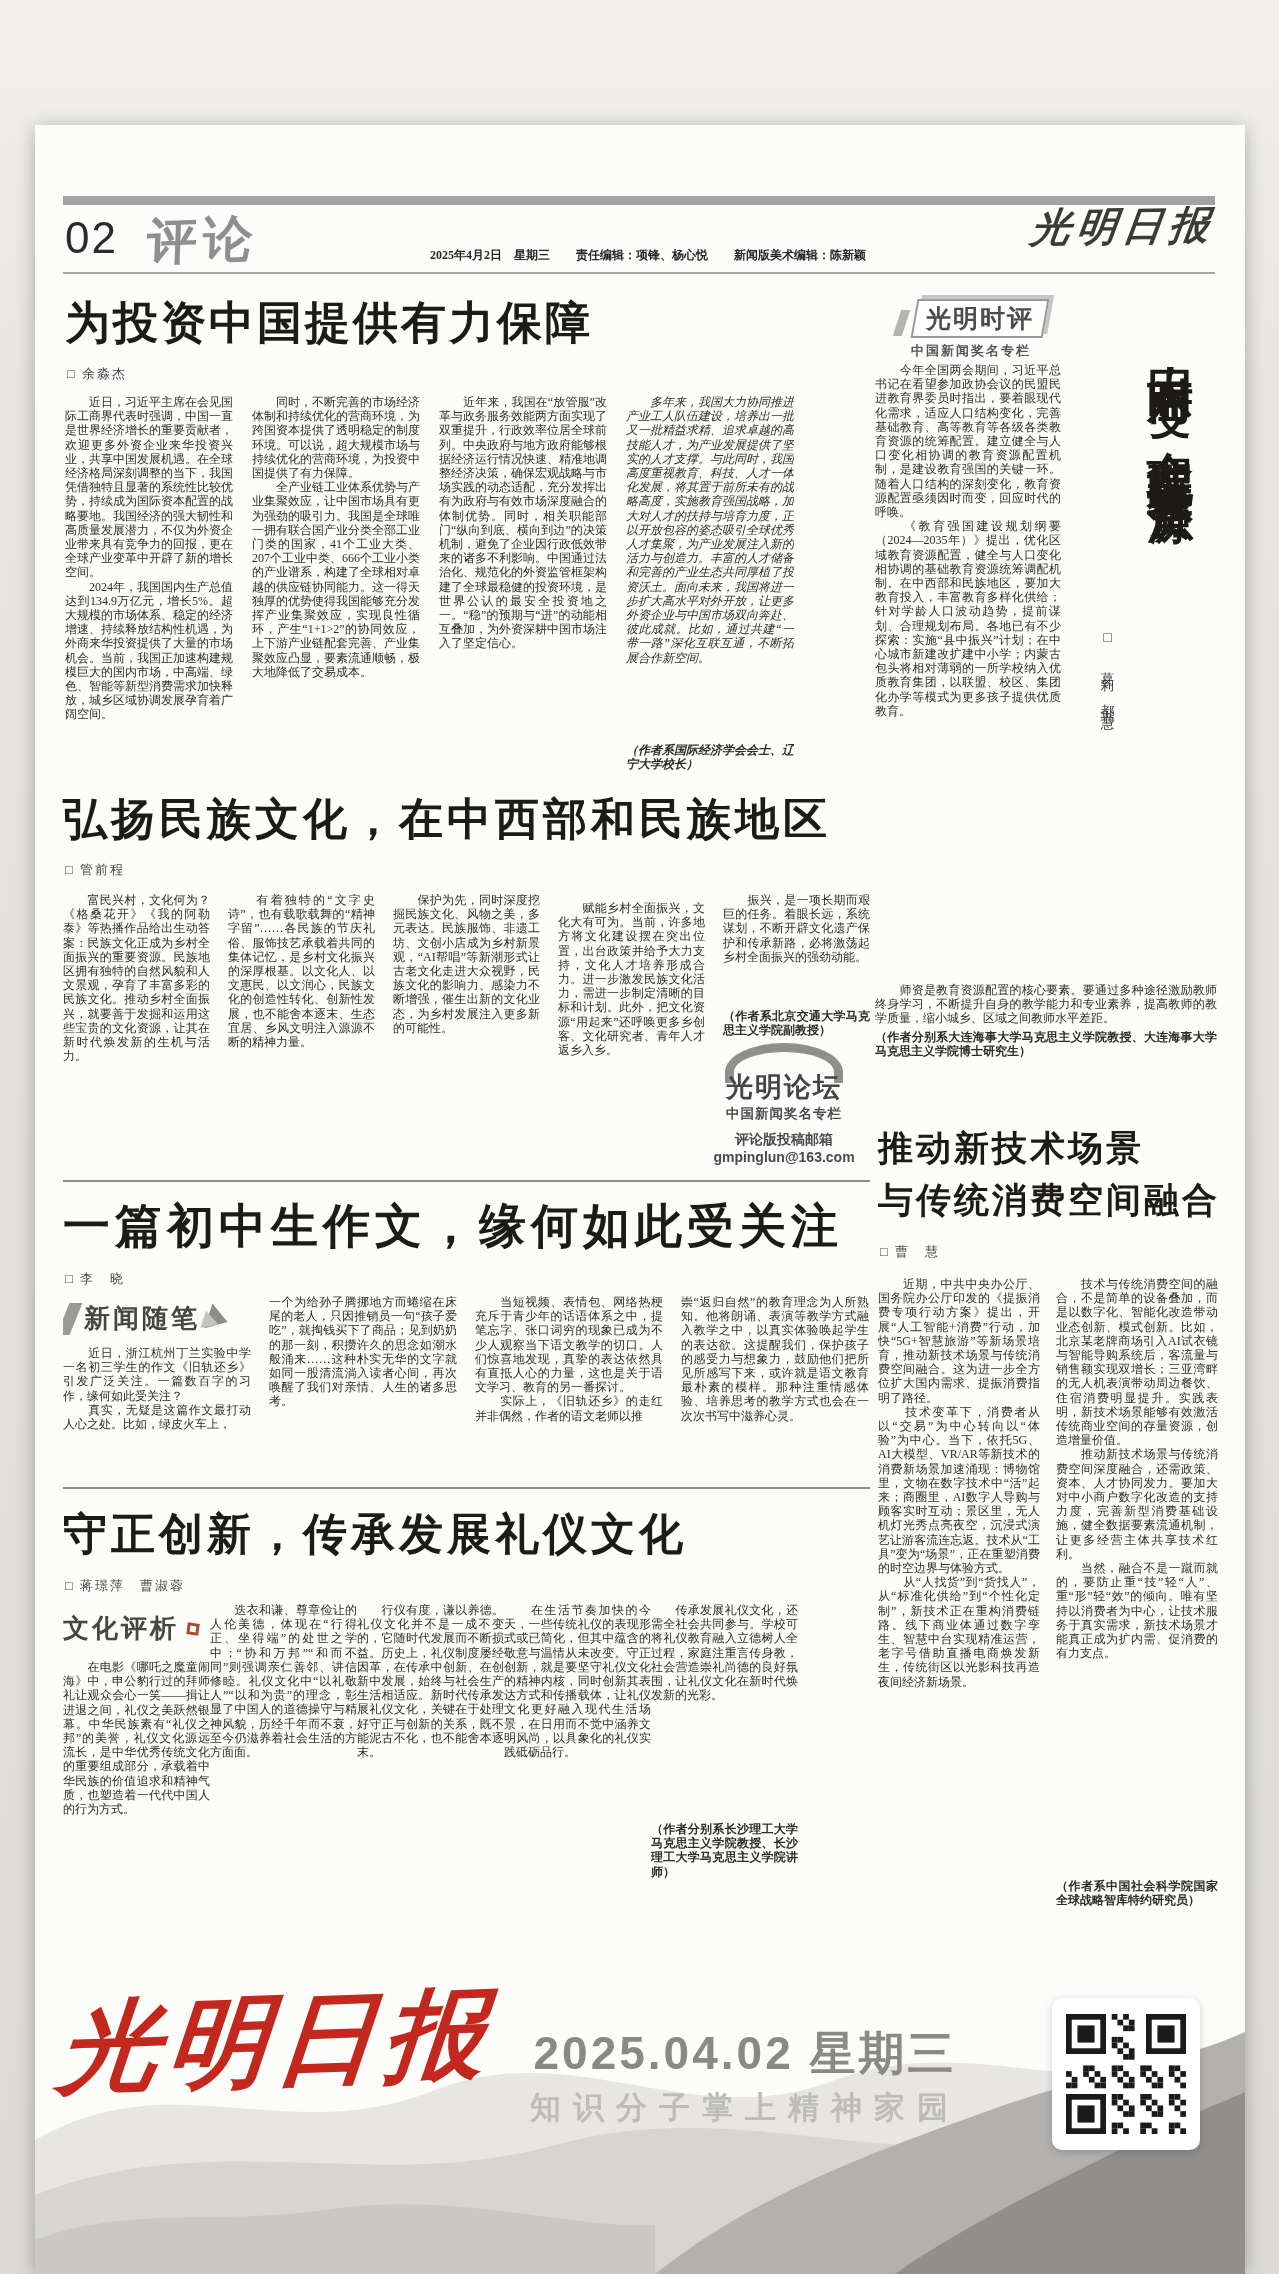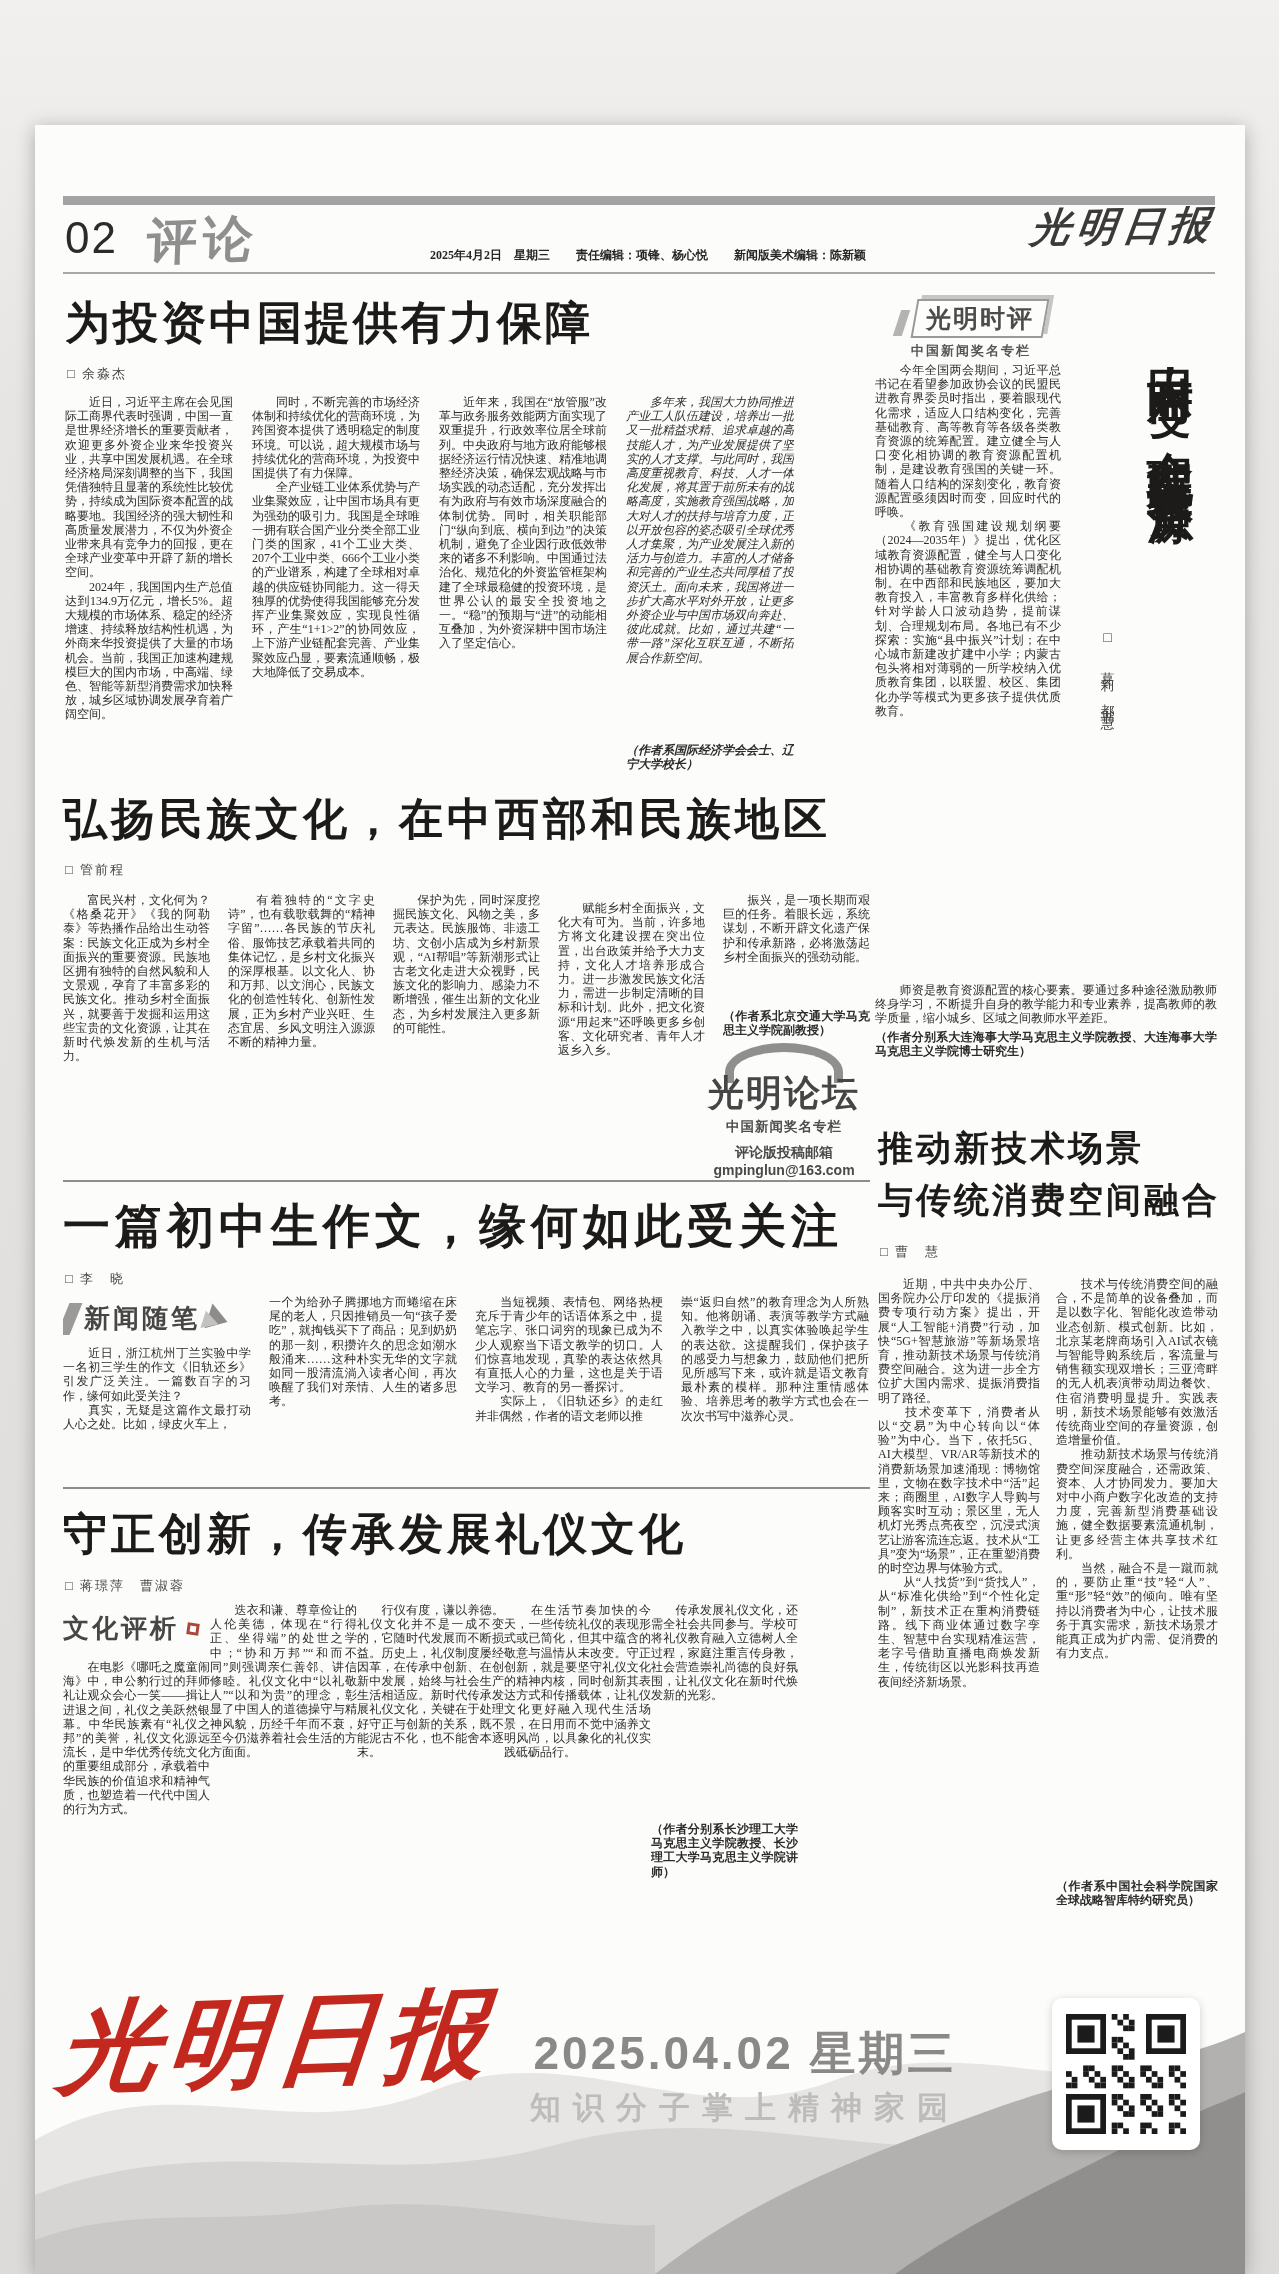--- a/index.html
+++ b/index.html
@@ -41,21 +41,21 @@
   .sp-name{display:inline-block;transform:skewX(10deg);font-family:"Liberation Sans","DejaVu Sans",sans-serif;
            font-size:25px;font-weight:800;color:var(--badge_gray);letter-spacing:2px;}
   .sp-slash{display:inline-block;width:9px;height:26px;background:#b4b3b1;transform:skewX(-18deg);margin-right:8px;vertical-align:middle;}
   .sp-sub{margin-top:4px;margin-left:14px;font-family:"Liberation Sans","DejaVu Sans",sans-serif;
           font-size:13px;font-weight:700;color:#555;letter-spacing:2px;}
 
   .forum-box{left:660px;top:918px;width:178px;text-align:center;}
   .arch{width:118px;height:40px;margin:0 auto;border:9px solid #8f8f8e;border-bottom:none;
         border-radius:118px 118px 0 0 / 58px 58px 0 0;}
   .forum-name{margin-top:-14px;font-family:"Liberation Sans","DejaVu Sans",sans-serif;
-              font-size:36px;font-weight:800;color:#454545;letter-spacing:2px;background:transparent;}
+              font-size:27px;font-weight:800;color:#454545;letter-spacing:2px;background:transparent;}
   .forum-sub{font-family:"Liberation Sans","DejaVu Sans",sans-serif;font-size:13.5px;font-weight:700;color:#4e4e4e;letter-spacing:1px;}
   .forum-mail{margin-top:8px;font-family:"Liberation Sans","DejaVu Sans",sans-serif;
               font-size:14px;font-weight:700;color:#4a4a4a;}
 
   .label-tag{display:flex;align-items:center;gap:8px;}
   .tag-slash{width:13px;height:32px;background:#9b9a98;transform:skewX(-22deg);}
   .tag-text{font-family:"Liberation Sans","DejaVu Sans",sans-serif;font-size:26px;font-weight:800;
             color:#474645;letter-spacing:3px;}
   .fold-icon{width:0;height:0;border-left:20px solid #8d8c8a;border-top:13px solid transparent;
              border-bottom:13px solid transparent;transform:rotate(18deg);position:relative;}
@@ -119,21 +119,21 @@
     <div class="abs vtitle" style="left:1104px;top:208px;height:690px;">因时而变，合理配置教育资源</div>
     <div class="abs" style="left:840px;top:858px;width:342px;height:96px;">
       <div class="bodytxt">　　师资是教育资源配置的核心要素。要通过多种途径激励教师终身学习，不断提升自身的教学能力和专业素养，提高教师的教学质量，缩小城乡、区域之间教师水平差距。</div>
       <div class="bodytxt tailnote">（作者分别系大连海事大学马克思主义学院教授、大连海事大学马克思主义学院博士研究生）</div>
     </div>
 
     <div class="abs headline" style="left:28px;top:665px;font-size:44px;letter-spacing:4px;">弘扬民族文化，在中西部和民族地区</div>
     <div class="abs byline" style="left:30px;top:736px;">□ 管前程</div>
     <div class="abs cols" style="left:28px;top:768px;width:807px;height:282px;gap:18px;">
       <div class="col bodytxt" style="width:147px;height:282px;">　　富民兴村，文化何为？《格桑花开》《我的阿勒泰》等热播作品给出生动答案：民族文化正成为乡村全面振兴的重要资源。民族地区拥有独特的自然风貌和人文景观，孕育了丰富多彩的民族文化。推动乡村全面振兴，就要善于发掘和运用这些宝贵的文化资源，让其在新时代焕发新的生机与活力。</div>
-      <div class="col bodytxt" style="width:147px;height:282px;">　　有着独特的“文字史诗”，也有载歌载舞的“精神字留”……各民族的节庆礼俗、服饰技艺承载着共同的集体记忆，是乡村文化振兴的深厚根基。以文化人、协和万邦、以文润心，民族文化的创造性转化、创新性发展，正为乡村产业兴旺、生态宜居、乡风文明注入源源不断的精神力量。</div>
+      <div class="col bodytxt" style="width:147px;height:282px;">　　有着独特的“文字史诗”，也有载歌载舞的“精神字留”……各民族的节庆礼俗、服饰技艺承载着共同的集体记忆，是乡村文化振兴的深厚根基。以文化人、以文惠民、以文润心，民族文化的创造性转化、创新性发展，也不能舍本逐末、生态宜居、乡风文明注入源源不断的精神力量。</div>
       <div class="col bodytxt" style="width:147px;height:282px;">　　保护为先，同时深度挖掘民族文化、风物之美，多元表达。民族服饰、非遗工坊、文创小店成为乡村新景观，“AI帮唱”等新潮形式让古老文化走进大众视野，民族文化的影响力、感染力不断增强，催生出新的文化业态，为乡村发展注入更多新的可能性。</div>
       <div class="col bodytxt" style="width:147px;height:282px;margin-top:8px;">　　赋能乡村全面振兴，文化大有可为。当前，许多地方将文化建设摆在突出位置，出台政策并给予大力支持，文化人才培养形成合力。进一步激发民族文化活力，需进一步制定清晰的目标和计划。此外，把文化资源“用起来”还呼唤更多乡创客、文化研究者、青年人才返乡入乡。</div>
       <div class="col" style="width:147px;height:282px;">
         <div class="bodytxt" style="height:112px;">　　振兴，是一项长期而艰巨的任务。着眼长远，系统谋划，不断开辟文化遗产保护和传承新路，必将激荡起乡村全面振兴的强劲动能。</div>
         <div class="bodytxt tailnote">（作者系北京交通大学马克思主义学院副教授）</div>
       </div>
     </div>
 
     <div class="abs forum-box">
       <div class="arch"></div>

